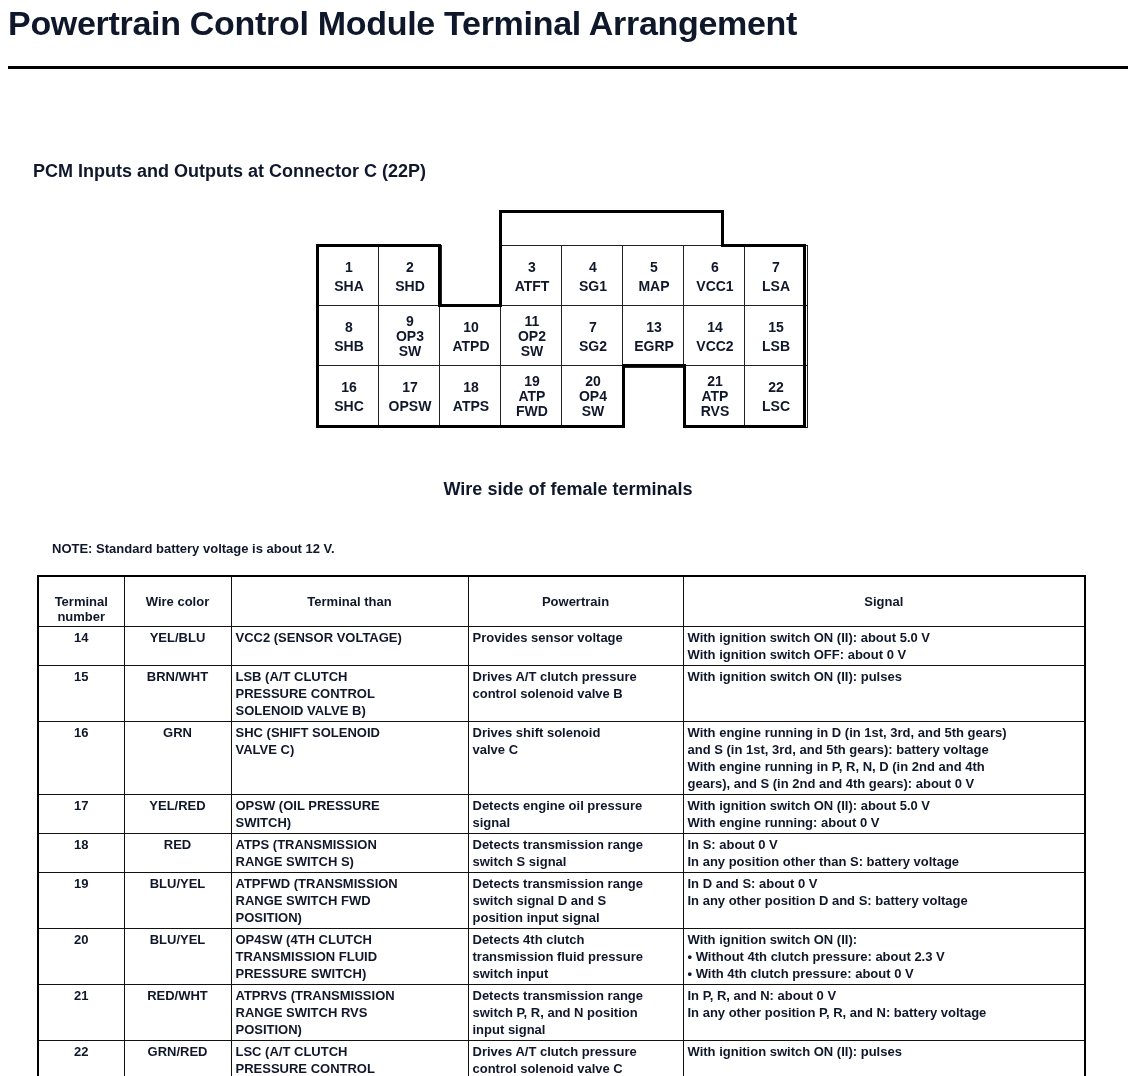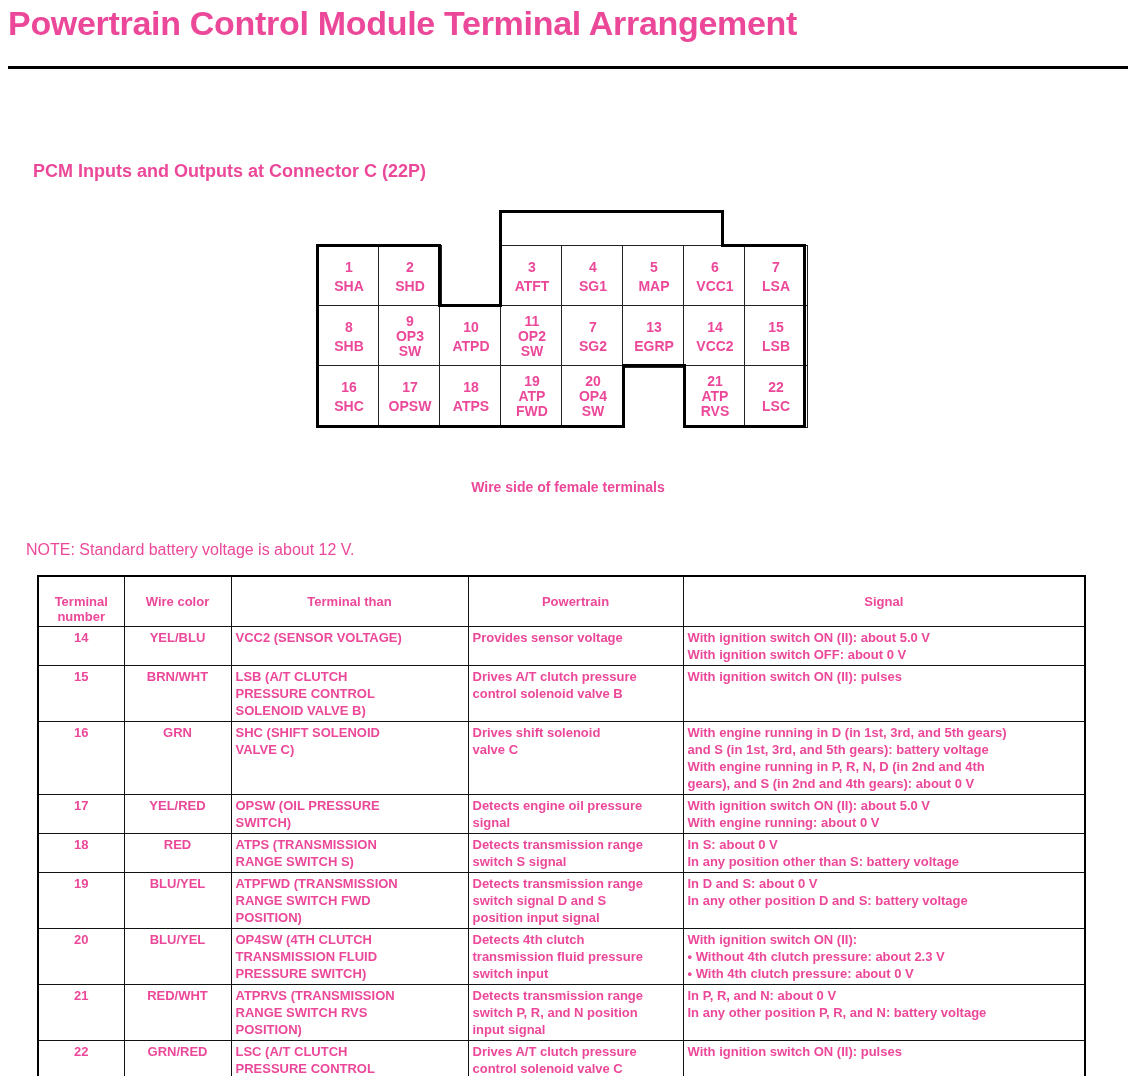--- a/index.html
+++ b/index.html
@@ -1,18 +1,18 @@
 <!DOCTYPE html>
 <html><head>
 <meta charset="utf-8">
 <style>
   html,body{margin:0;padding:0;background:#fff;}
   .page{
     position:relative;width:1136px;height:1076px;background:#fff;
-    font-family:"Liberation Sans","DejaVu Sans",sans-serif;color:#ec4899;
+    font-family:"Liberation Sans","DejaVu Sans",sans-serif;color:#0f172a;
     overflow:hidden;
   }
   
   .title{
     position:absolute;left:8px;top:4px;font-size:34px;font-weight:bold;
     letter-spacing:-0.3px;white-space:nowrap;
   }
   .title-rule{position:absolute;left:8px;top:66px;width:1120px;height:3px;background:#000;}
   .section-heading{
     position:absolute;left:33px;top:161px;font-size:18px;font-weight:bold;white-space:nowrap;
@@ -23,24 +23,24 @@
     position:absolute;width:62px;height:61px;border:1px solid #222;
     display:flex;flex-direction:column;justify-content:center;align-items:center;
     font-size:14px;font-weight:bold;line-height:19px;text-align:center;
     background:#fff;
   }
   .pin .plabel{white-space:pre-line;}
   .pin.three{line-height:15px;}
   .seg{position:absolute;background:#000;}
   .caption{
     position:absolute;left:0;top:479px;width:1136px;text-align:center;
-    font-size:14px;font-weight:bold;
+    font-size:18px;font-weight:bold;
   }
   .note{
-    position:absolute;left:26px;top:541px;font-size:16px;font-weight:normal;
+    position:absolute;left:52px;top:541px;font-size:13px;font-weight:bold;
   }
   
   table.term{
     position:absolute;left:37px;top:575px;width:1047px;
     border-collapse:collapse;table-layout:fixed;
     font-size:13px;font-weight:bold;line-height:17px;
   }
   table.term th,table.term td{
     border:1px solid #111;vertical-align:top;padding:2px 4px;
     white-space:pre-line;overflow:hidden;

